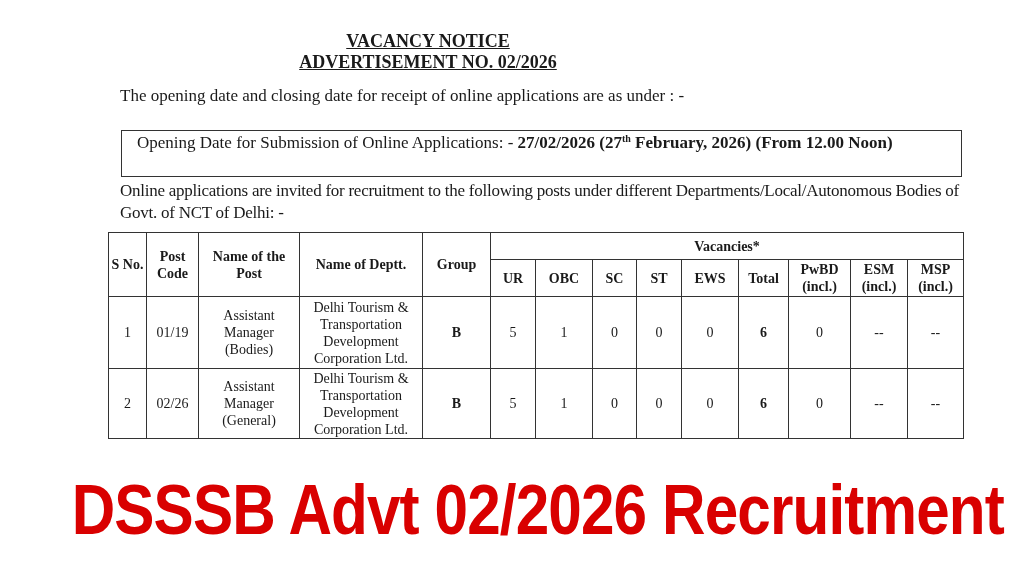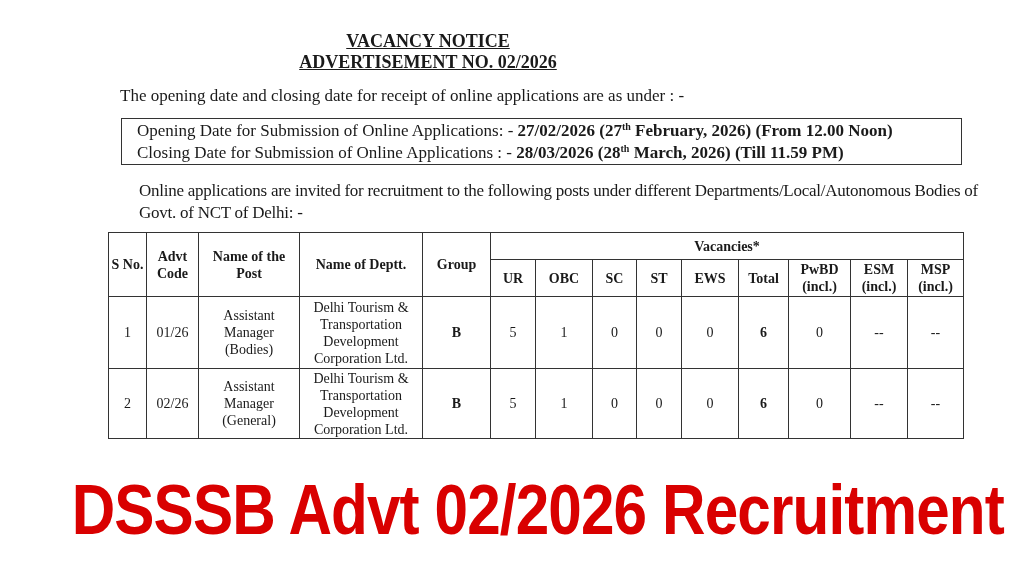--- a/index.html
+++ b/index.html
@@ -1,41 +1,40 @@
 <!DOCTYPE html>
 <html><head>
 <meta charset="utf-8">
 <style>
   html, body { margin:0; padding:0; }
   body { width:1024px; height:576px; background:#ffffff; position:relative; overflow:hidden; font-family:"Liberation Serif", serif; color:#1a1a1a; }
   .title { position:absolute; left:0; width:856px; text-align:center; font-weight:bold; text-decoration:underline; font-size:18px; line-height:20px; }
   .t1 { top:31px; }
   .t2 { top:52px;text-align:center; }
   .intro { position:absolute; left:120px; top:86px; font-size:17px;text-align:right; }
-  .datebox { position:absolute; left:121px; top:118px; width:841px; height:47px; border:1px solid #333; box-sizing:border-box; font-size:17px; line-height:22px; padding:1px 0 0 15px; }
+  .datebox { position:absolute; left:121px; top:130px; width:841px; height:47px; border:1px solid #333; box-sizing:border-box; font-size:17px; line-height:22px; padding:1px 0 0 15px; }
   .datebox b { font-weight:bold; }
   .datebox sup { font-size:10px; vertical-align:6px; line-height:0; }
-  .para { position:absolute; left:120px; top:180px; width:860px; font-size:17px; line-height:22px; letter-spacing:-0.25px;margin-left:19px; }
+  .para { position:absolute; left:120px; top:180px; width:860px; font-size:17px; line-height:22px; letter-spacing:-0.25px; }
   table.vac { position:absolute; left:108px; top:232px; border-collapse:collapse; font-size:14px; table-layout:fixed; }
   table.vac td, table.vac th { border:1.5px solid #333; text-align:center; vertical-align:middle; padding:0; line-height:17px; }
   table.vac th { font-weight:bold; }
   .bold { font-weight:bold; }
   .banner { position:absolute; left:0; top:470px; width:1024px; text-align:center; font-family:"Liberation Sans", sans-serif; font-weight:bold; font-size:70px; line-height:80px; color:#d90000; letter-spacing:-1px; transform:scaleX(0.86); transform-origin:center; white-space:nowrap; }
 </style>
 </head>
 <body>
 
 <div class="title t1">VACANCY NOTICE</div>
 <div class="title t2">ADVERTISEMENT NO. 02/2026</div>
 
 <div class="intro">The opening date and closing date for receipt of online applications are as under : -</div>
 
 <div class="datebox">
   <div><span>Opening Date for Submission of Online Applications: - </span><b><span>27/02/2026 (27</span><sup>th</sup><span> February, 2026) (From 12.00 Noon)</span></b></div>
-  <div><span>Closing Date for Submission of Online Applications : - </span><b><span>28/03/2026 (28</span><sup>th</sup><span> March, 2026) (Till 11.59 PM)</span></b></div>
 </div>
 
 <div class="para">Online applications are invited for recruitment to the following posts under different Departments/Local/Autonomous Bodies of Govt. of NCT of Delhi: -</div>
 
 <table class="vac">
   <colgroup>
     <col style="width:38px">
       <col style="width:52px">
       <col style="width:101px">
       <col style="width:123px">
@@ -46,40 +45,40 @@
       <col style="width:45px">
       <col style="width:57px">
       <col style="width:50px">
     <col style="width:62px">
       <col style="width:57px">
       <col style="width:56px">
   </colgroup>
   <tbody>
       <tr style="height:27px">
     <th rowspan="2" style="height:63px">S No.</th>
-    <th rowspan="2">Advt Code</th>
+    <th rowspan="2">Post Code</th>
     <th rowspan="2">Name of the Post</th>
     <th rowspan="2">Name of Deptt.</th>
     <th rowspan="2">Group</th>
     <th colspan="9">Vacancies*</th>
   </tr>
   <tr style="height:36px">
     <th>UR</th>
     <th>OBC</th>
     <th>SC</th>
     <th>ST</th>
     <th>EWS</th>
     <th>Total</th>
     <th>PwBD (incl.)</th>
     <th>ESM (incl.)</th>
     <th>MSP (incl.)</th>
   </tr>
   <tr style="height:72px">
     <td>1</td>
-    <td>01/26</td>
+    <td>01/19</td>
     <td>Assistant Manager (Bodies)</td>
     <td>Delhi Tourism &amp; Transportation Development Corporation Ltd.</td>
     <td class="bold">B</td>
     <td>5</td>
     <td>1</td>
     <td>0</td>
     <td>0</td>
     <td>0</td>
     <td class="bold">6</td>
     <td>0</td>

